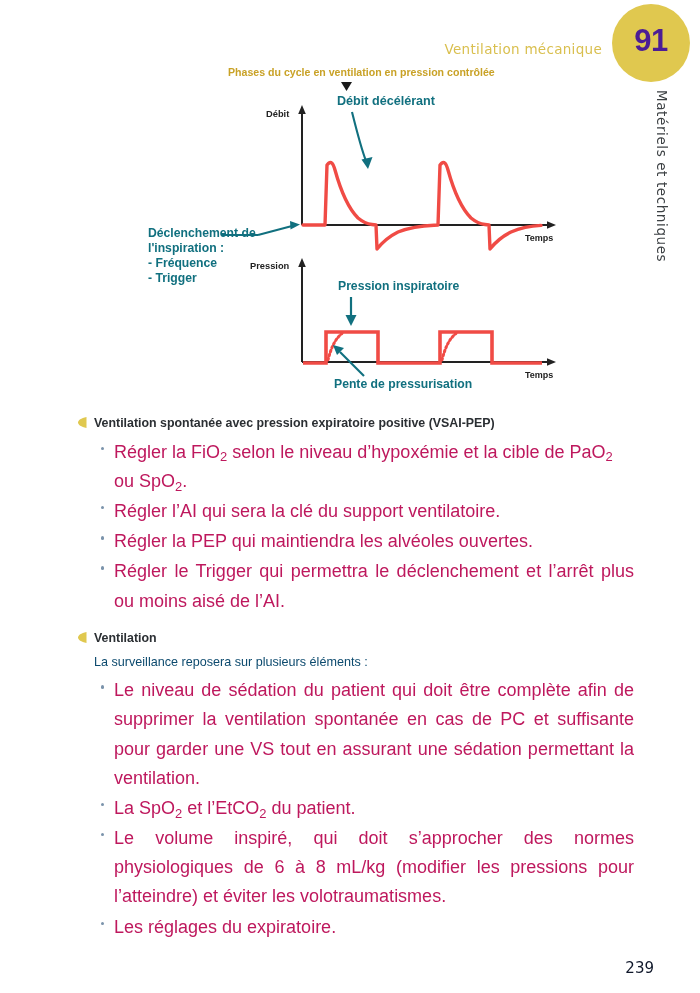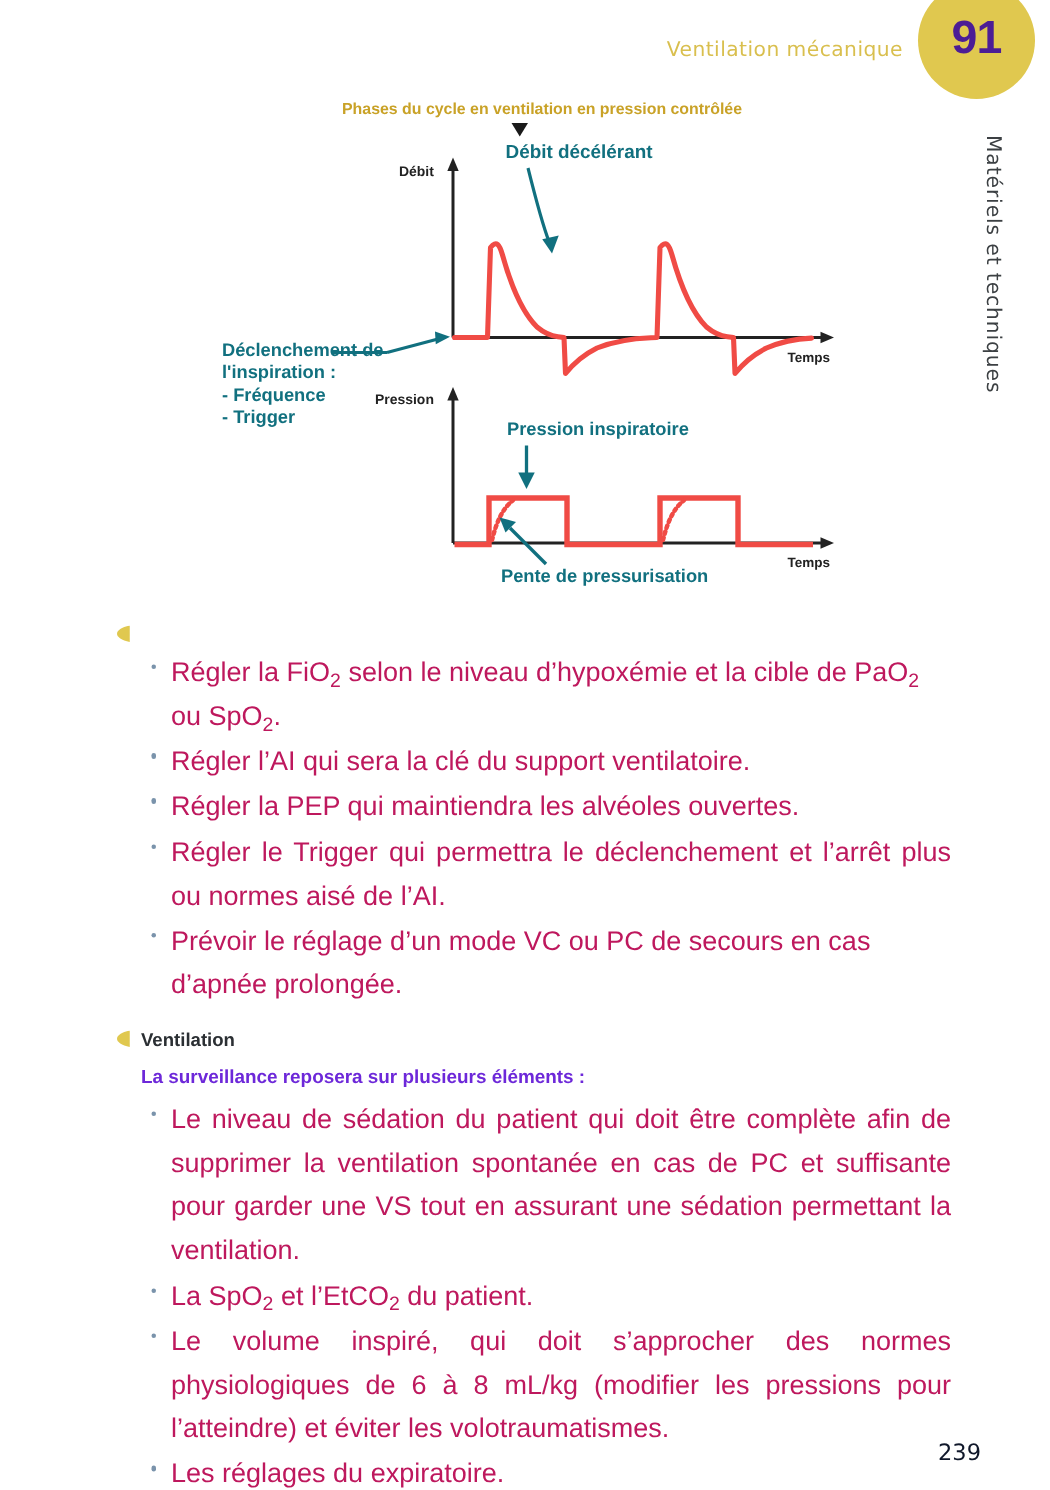--- a/index.html
+++ b/index.html
@@ -12,21 +12,21 @@
     height: 993px;
     position: relative;
     font-family: "Liberation Sans", sans-serif;
     color: #3c4043;
     overflow: hidden;
   }
 
   
   .header-band {
     position: absolute;
-    top: 0; left: 0;
+    top: 16px; left: 0;
     width: 700px;
     height: 62px;
   }
   .chapter-circle {
     position: absolute;
     top: -12px;
     left: 612px;
     width: 78px;
     height: 78px;
     border-radius: 50%;
@@ -104,24 +104,24 @@
     width: 9px;
     height: 11px;
     margin-right: 7px;
     margin-top: 2px;
     flex: 0 0 auto;
   }
   .crescent svg { display: block; }
 
   .intro-line {
     font-size: 12.6px;
-    color: #6d28d9;
+    color: #0c4a6e;
     margin: 7px 0 4px 16px;
     line-height: 1.5;
-    font-weight: 700;
+    font-weight: 400;
   }
 
   ul.bullets {
     list-style: none;
     margin: 0;
     padding: 0 0 0 22px;
   }
   ul.bullets > li {
     position: relative;
     font-size: 18px;
@@ -259,27 +259,27 @@
 
 <div class="content">
   <div id="sections-host">
       <div class="section">
         <div class="section-head">
           <span class="crescent">
             <svg viewBox="0 0 9 11" width="9" height="11">
               <path d="M 8.5 0 L 8.5 11 C 3 10 0 7.6 0 5.5 C 0 3.4 3 1 8.5 0 Z" fill="#e0c84f"></path>
             </svg>
           </span>
+          <span>Ventilation spontanée avec pression expiratoire positive (VSAI-PEP)</span>
         </div>
         <ul class="bullets">
           <li>Régler la FiO<sub>2</sub> selon le niveau d’hypoxémie et la cible de PaO<sub>2</sub> ou SpO<sub>2</sub>.</li>
           <li>Régler l’AI qui sera la clé du support ventilatoire.</li>
           <li>Régler la PEP qui maintiendra les alvéoles ouvertes.</li>
-          <li class="justify">Régler le Trigger qui permettra le déclenchement et l’arrêt plus ou normes aisé de l’AI.</li>
-          <li>Prévoir le réglage d’un mode VC ou PC de secours en cas d’apnée prolongée.</li>
+          <li class="justify">Régler le Trigger qui permettra le déclenchement et l’arrêt plus ou moins aisé de l’AI.</li>
         </ul>
       </div>
       <div class="section">
         <div class="section-head">
           <span class="crescent">
             <svg viewBox="0 0 9 11" width="9" height="11">
               <path d="M 8.5 0 L 8.5 11 C 3 10 0 7.6 0 5.5 C 0 3.4 3 1 8.5 0 Z" fill="#e0c84f"></path>
             </svg>
           </span>
           <span>Ventilation</span>

